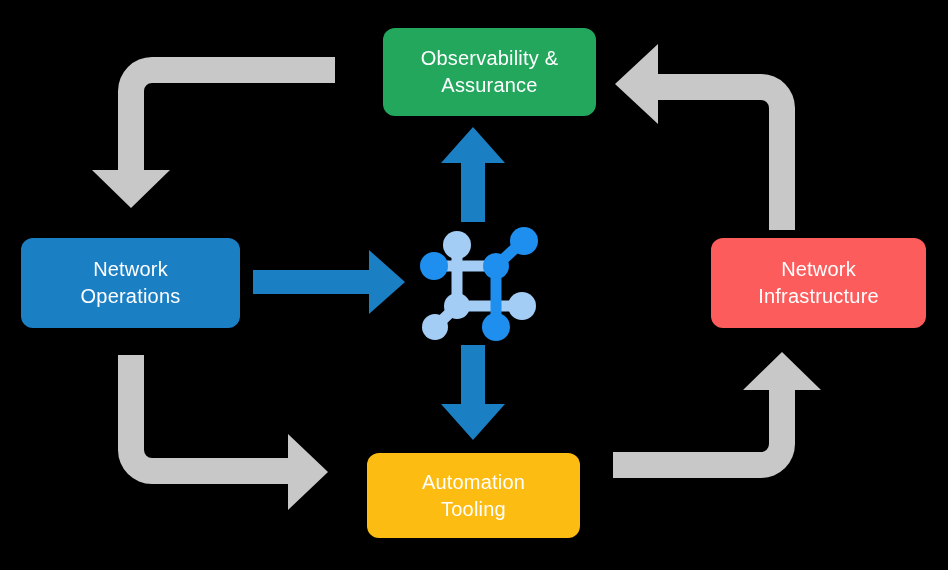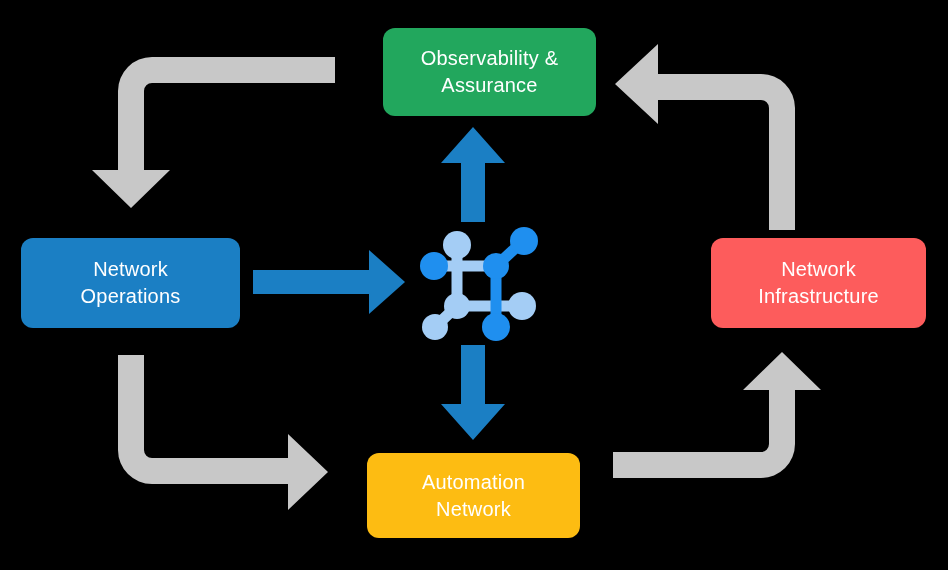--- a/index.html
+++ b/index.html
@@ -108,16 +108,16 @@
 Operations</span>
   </div>
 
   <div class="node-box" id="box-infrastructure" style="background-color: rgb(253, 92, 92);">
     <span class="node-label">Network
 Infrastructure</span>
   </div>
 
   <div class="node-box" id="box-automation" style="background-color: rgb(253, 188, 18);">
     <span class="node-label">Automation
-Network</span>
+Tooling</span>
   </div>
 
 </div>
 
 </body></html>

